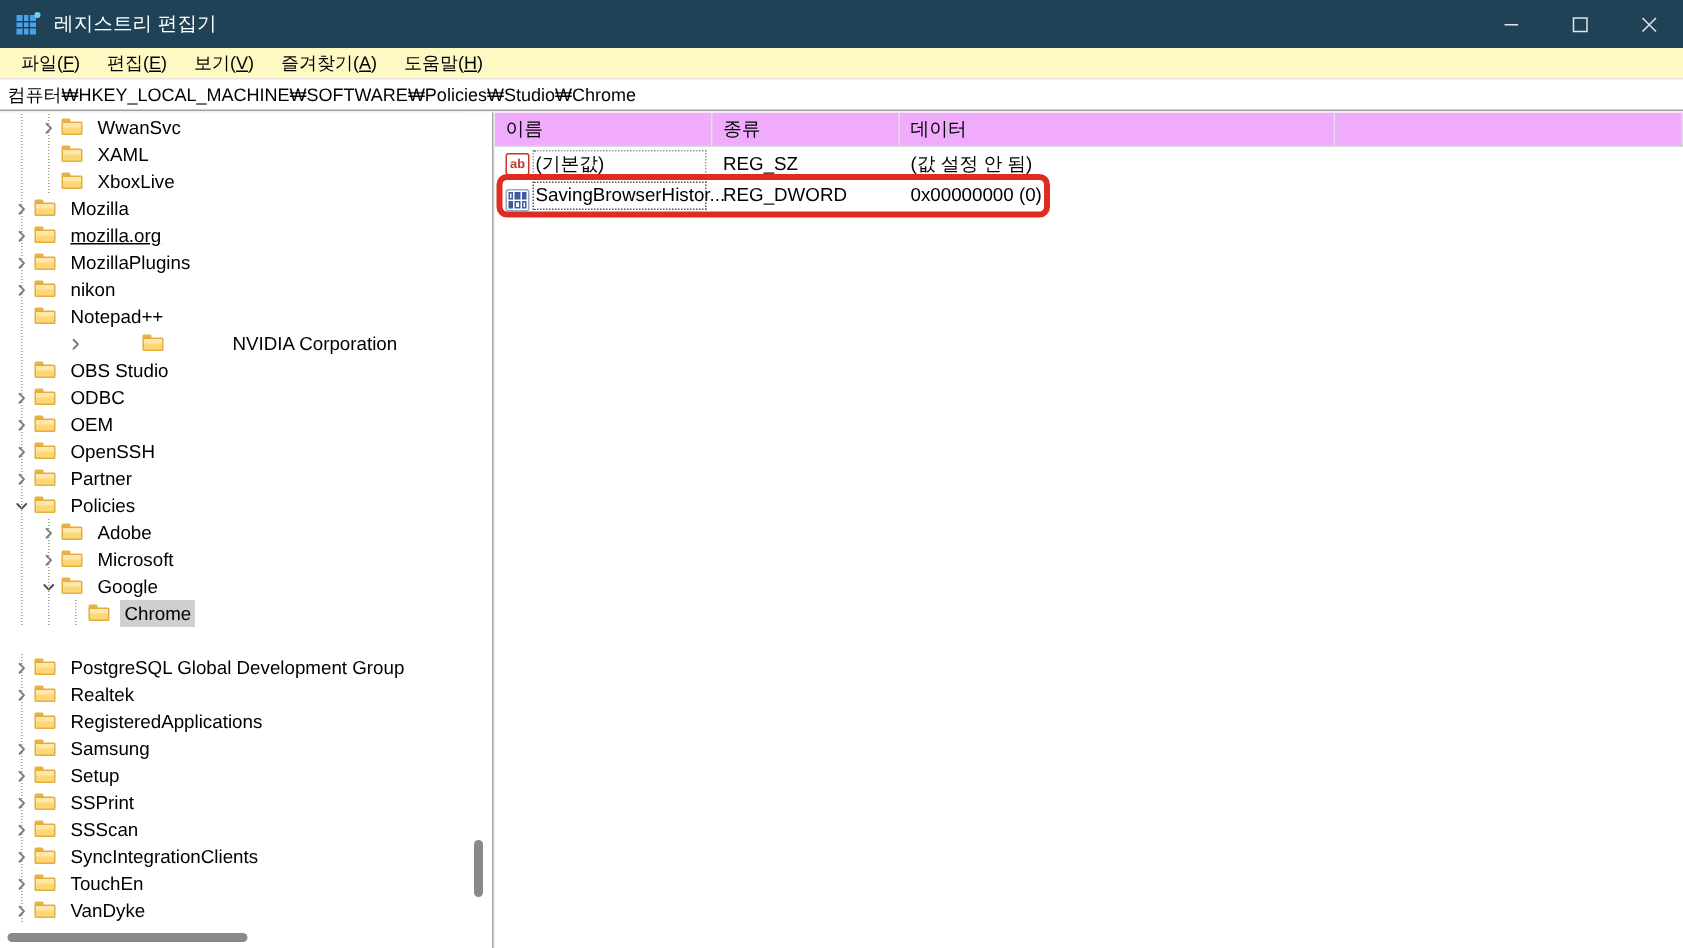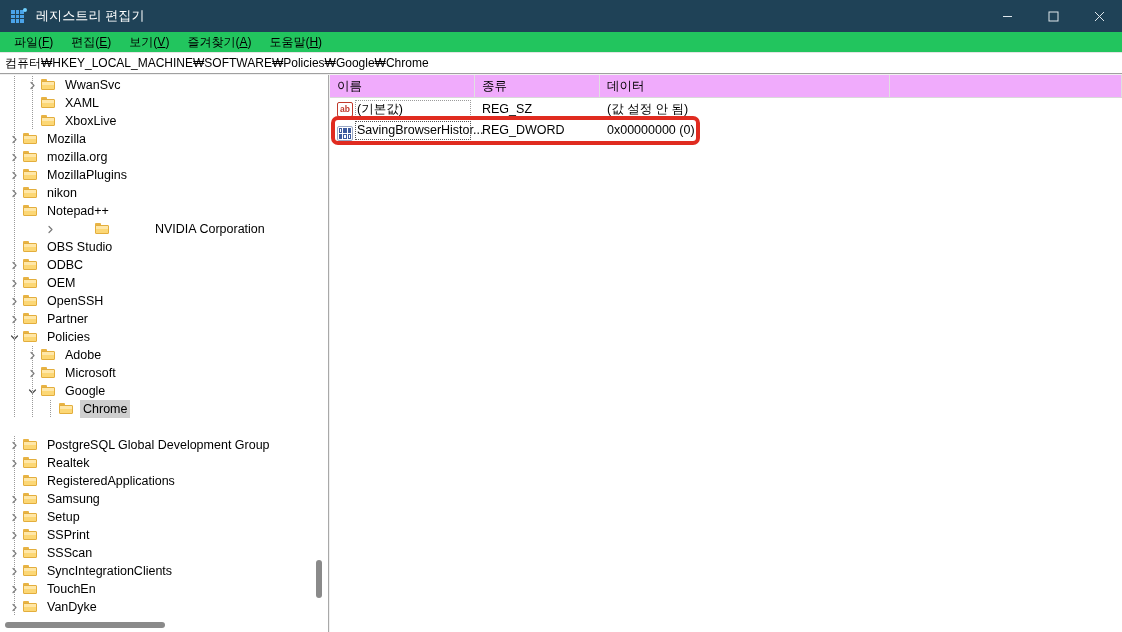--- a/index.html
+++ b/index.html
@@ -64,21 +64,21 @@
   .client {
     position: absolute; left: 0; top: 32px;
     width: 1122px; height: 600px;
     background: #f0f0f0;
   }
 
   
   .menubar {
     position: absolute; left: 0; top: 0;
     width: 1122px; height: 20px;
-    background: #22c55e;
+    background: #fef9c3;
     display: flex; align-items: center;
     padding-left: 5px;
     box-sizing: border-box;
   }
   .menuitem {
     font-size: 12px; color: #000000;
     padding: 0 9px; line-height: 20px;
     white-space: nowrap;
   }
   .menuitem u { text-decoration: underline; }
@@ -327,21 +327,21 @@
 
     <div class="menubar" id="menubar">
         <div class="menuitem">파일(<u>F</u>)</div>
         <div class="menuitem">편집(<u>E</u>)</div>
         <div class="menuitem">보기(<u>V</u>)</div>
         <div class="menuitem">즐겨찾기(<u>A</u>)</div>
         <div class="menuitem">도움말(<u>H</u>)</div>
       </div>
 
     <div class="addrbar">
-      <div class="addrtext">컴퓨터₩HKEY_LOCAL_MACHINE₩SOFTWARE₩Policies₩Google₩Chrome</div>
+      <div class="addrtext">컴퓨터₩HKEY_LOCAL_MACHINE₩SOFTWARE₩Policies₩Studio₩Chrome</div>
     </div>
 
     <div class="panels">
 
       <div class="treepanel">
         <div class="treeviewport" id="treeview">
             <div class="treerow" style="position: absolute; left: 0px; top: 1px; width: 313px;">
               <div class="guide" style="left: 14px;"></div>
               <div class="guide" style="left: 32px;"></div>
               <div style="width: 24px; height: 18px; flex: 0 0 auto;"></div>
@@ -385,21 +385,21 @@
                 <svg width="9" height="9" viewBox="0 0 9 9">
                   <path d="M3 1.5 L6 4.5 L3 7.5" fill="none" stroke="#7a7a7a" stroke-width="1.2" stroke-linecap="round" stroke-linejoin="round"></path>
                 </svg>
               </div>
               <div class="folder">
                 <div class="tab"></div>
                 <div class="body"></div>
               </div>
               <div class="treelabel">Mozilla</div>
             </div>
-            <div class="treerow" style="position: absolute; left: 0px; top: 73px; width: 313px;">
+            <div class="treerow" style="position: absolute; left: 0px; top: 73px; width: 313px; text-decoration: underline;">
               <div class="guide" style="left: 14px;"></div>
               <div style="width: 6px; height: 18px; flex: 0 0 auto;"></div>
               <div class="twisty">
                 <svg width="9" height="9" viewBox="0 0 9 9">
                   <path d="M3 1.5 L6 4.5 L3 7.5" fill="none" stroke="#7a7a7a" stroke-width="1.2" stroke-linecap="round" stroke-linejoin="round"></path>
                 </svg>
               </div>
               <div class="folder">
                 <div class="tab"></div>
                 <div class="body"></div>

